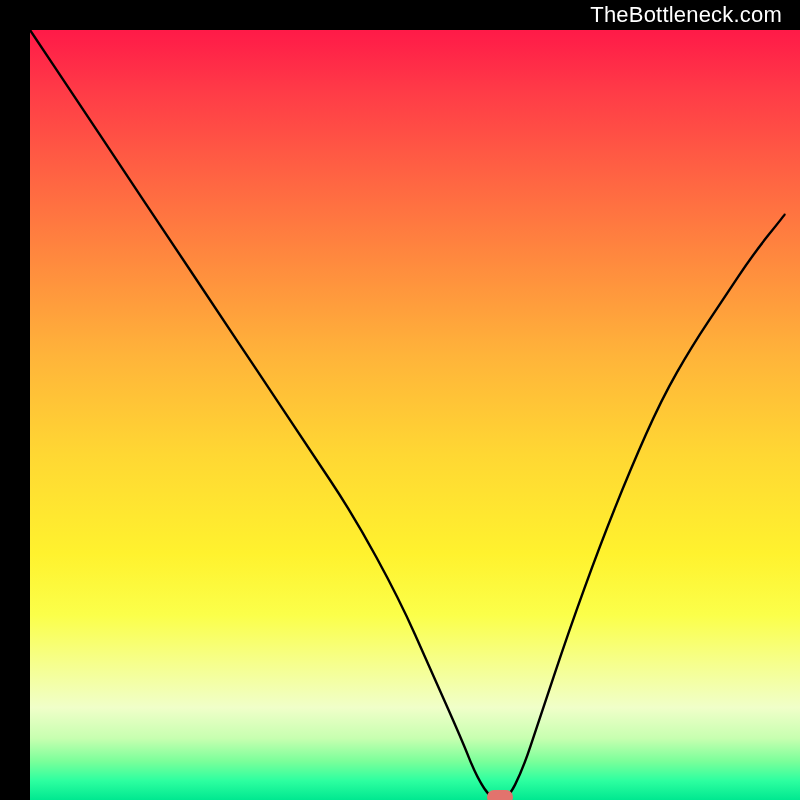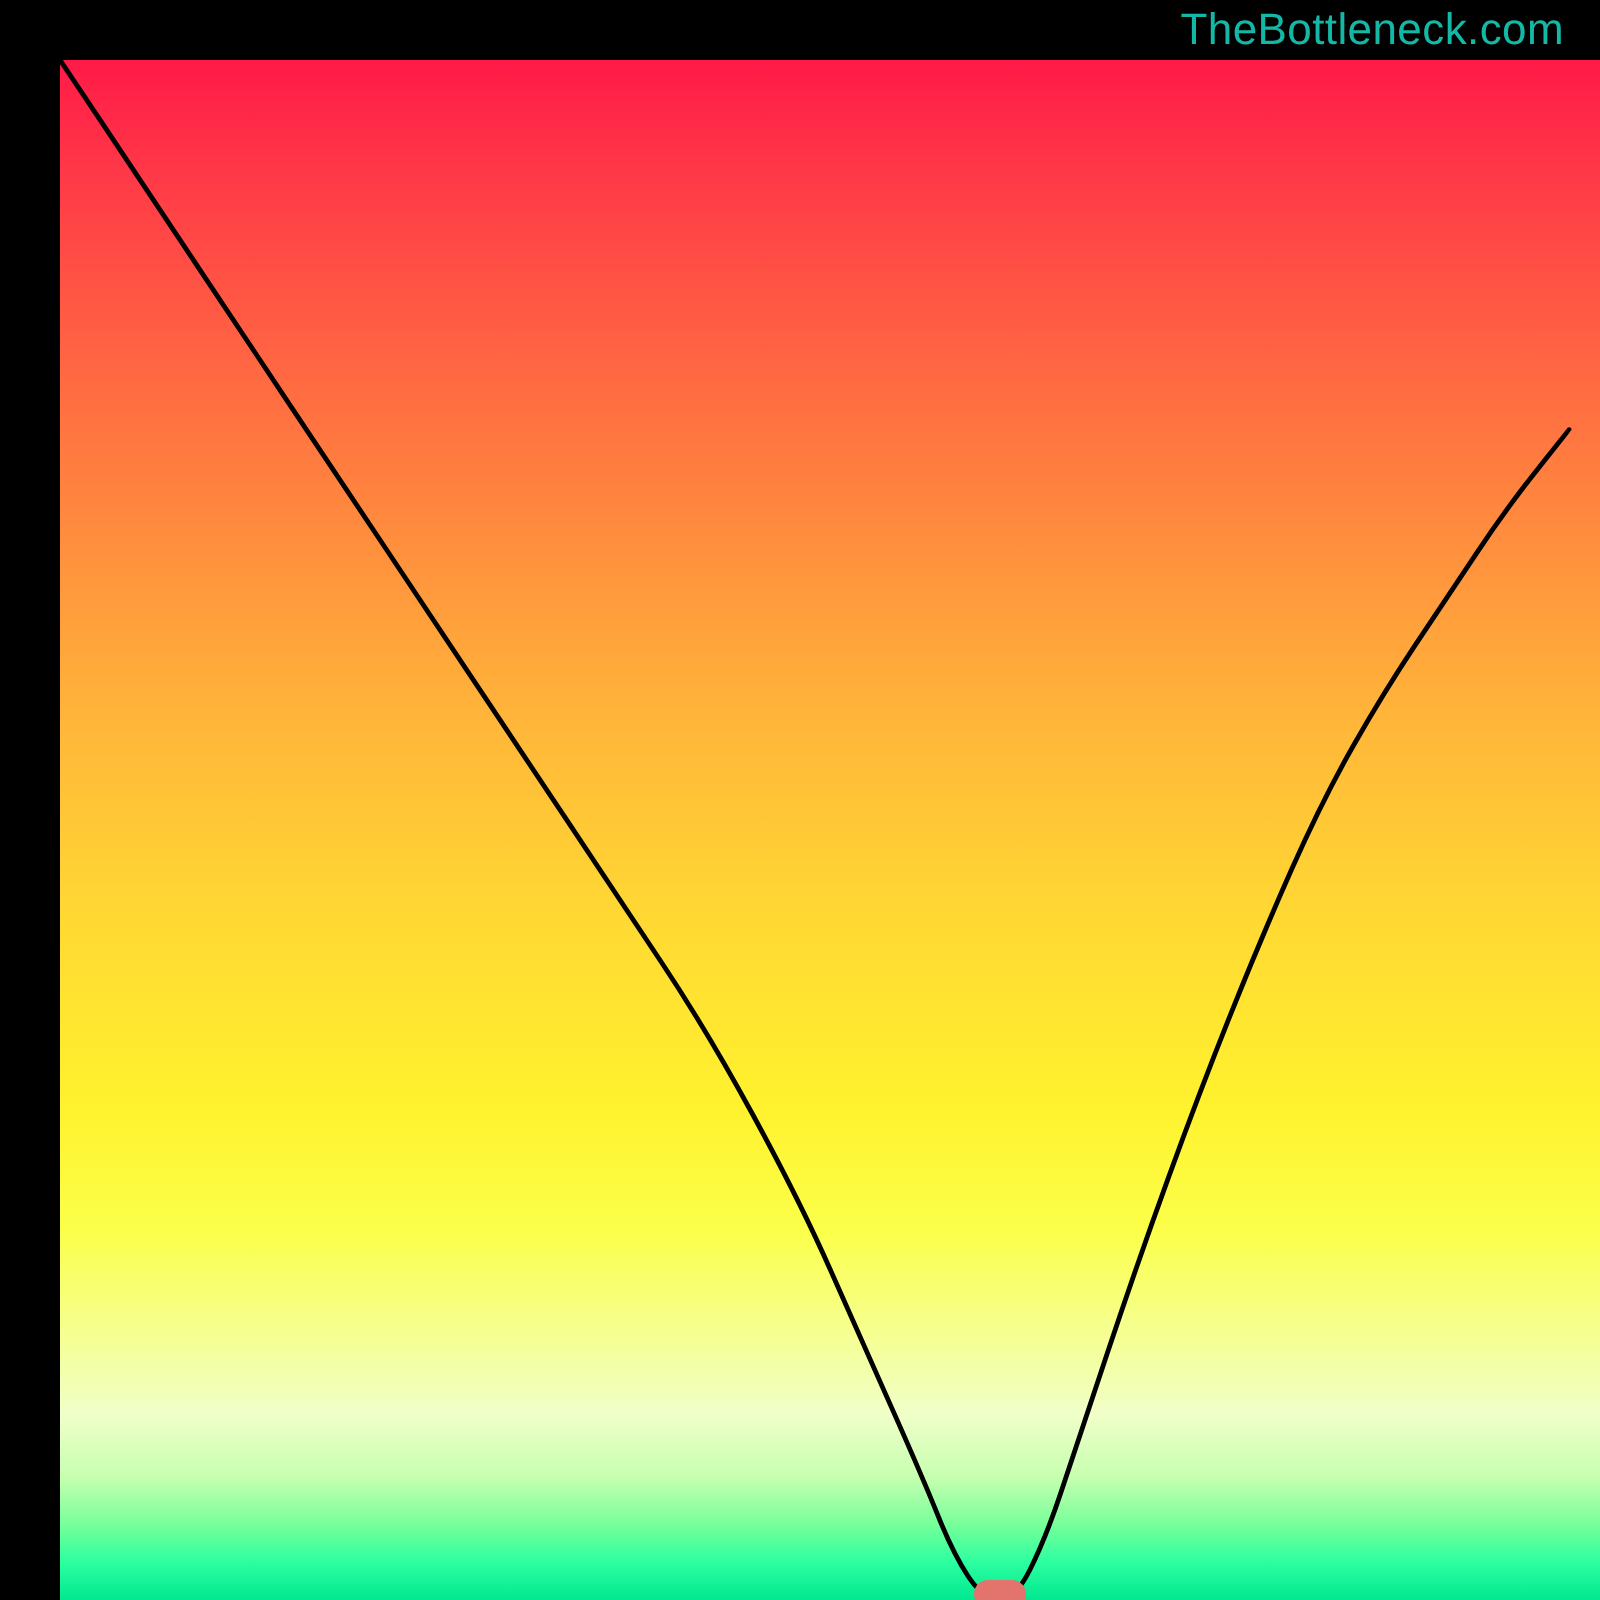--- a/index.html
+++ b/index.html
@@ -45,21 +45,21 @@
       #c7ffb0 92%,
       #7aff9a 95%,
       #2dffa0 97.5%,
       #00e890 100%
     );
   }
   .watermark {
     position: absolute;
     top: 2px;
     right: 18px;
-    color: #14b8a6;
+    color: #ffffff;
     font-size: 22px;
     font-weight: 500;
     letter-spacing: 0.2px;
     z-index: 5;
   }
   svg.curve {
     position: absolute;
     inset: 0;
     z-index: 3;
   }

